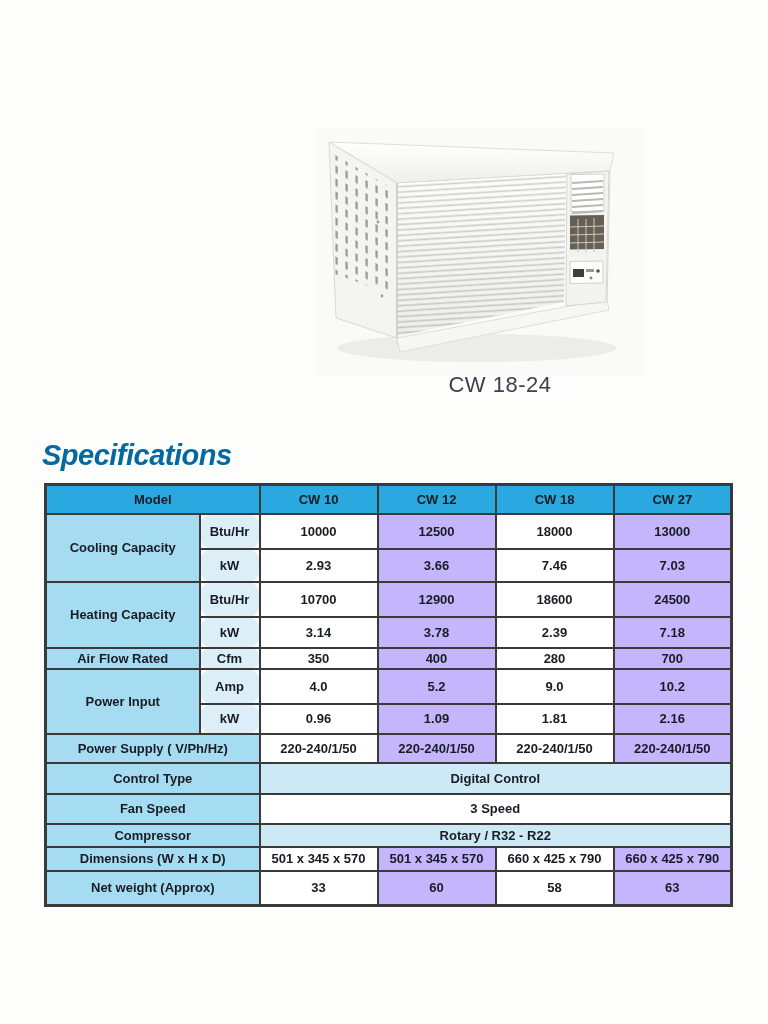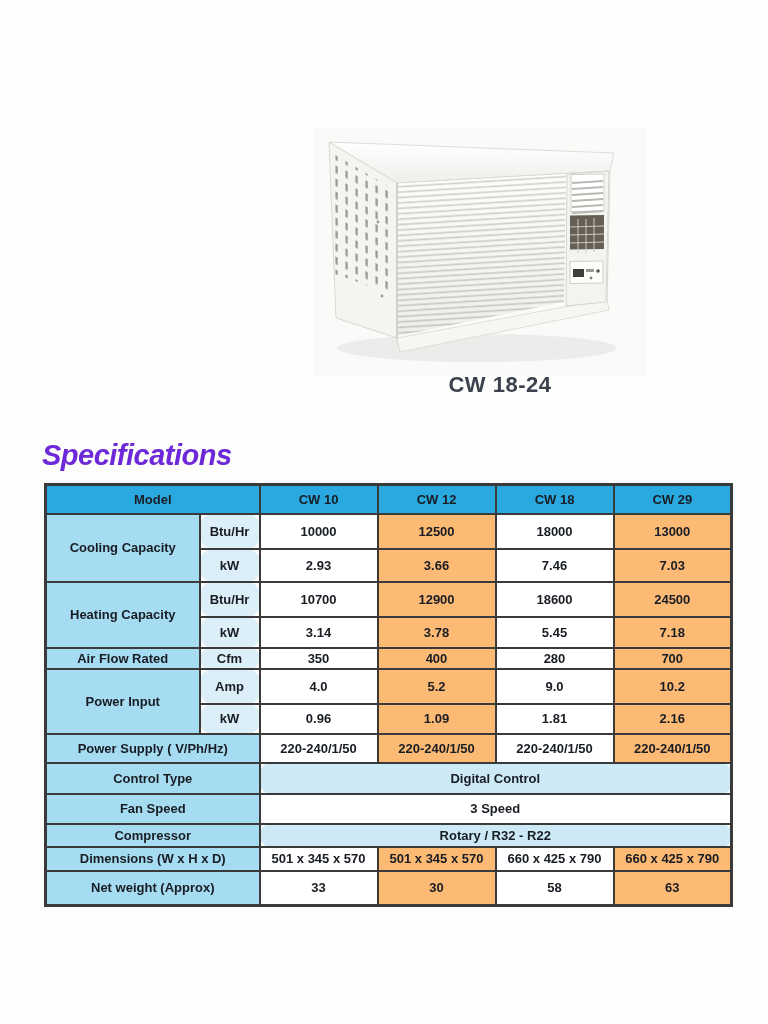--- a/index.html
+++ b/index.html
@@ -8,27 +8,27 @@
     position:relative;
     background:#fdfdfb;
     font-family:"Liberation Sans", sans-serif;
     overflow:hidden;
   }
   .photo-wrap {
     position:absolute; left:312px; top:126px; width:336px; height:252px;
   }
   .caption {
     position:absolute; left:340px; top:372px; width:320px;
-    text-align:center; font-size:22px; font-weight:bold;
+    text-align:center; font-size:22px; font-weight:normal;
     color:#3b424e; letter-spacing:0.5px;
   }
   .heading {
     position:absolute; left:42px; top:439px;
     font-size:29px; font-weight:bold; font-style:italic;
-    color:#6d28d9; letter-spacing:-0.5px;
+    color:#0369a1; letter-spacing:-0.5px;
   }
   table.spec {
     position:absolute; left:44px; top:483px;
     width:686px; border-collapse:collapse; table-layout:fixed;
     border:3px solid #3a3a3a;
   }
   table.spec td, table.spec th {
     border:2px solid #3a3a3a;
     font-weight:bold; font-size:13px; color:#181c23;
     text-align:center; vertical-align:middle;
@@ -36,22 +36,22 @@
   }
   tr.sub td { border-top-width:1px; }
   th.model, th.col {
     background:#29a9e0; color:#ffffff; font-size:13.5px;
   }
   td.lab {
     background:#a6dcf2; text-align:left; padding-left:9px; font-size:13.5px;
   }
   td.unit { background:#dceff9;border-radius:13px; }
   td.v { font-size:14px; background:#ffffff; }
-  td.v.tint { background:#fdba74;margin-top:18px; }
-  td.span-v { font-size:13.5px; background:#ffffff;border-radius:11px; }
+  td.v.tint { background:#c4b5fd;margin-top:18px; }
+  td.span-v { font-size:13.5px; background:#ffffff; }
   td.span-v.tint { background:#cde9f6; }
 </style>
 </head>
 <body>
 
 <div class="photo-wrap">
   <svg width="336" height="252" viewBox="0 0 336 252">
     <defs>
       <pattern id="louvers" patternUnits="userSpaceOnUse" width="10" height="5.4" patternTransform="rotate(-3.5)">
         <rect width="10" height="5.4" fill="#fdfdfc"></rect>
@@ -141,21 +141,21 @@
       <col style="width:118px">
     <col style="width:118px">
       <col style="width:118px">
   </colgroup>
   <tbody>
   <tr style="height:29px">
     <th class="model" colspan="2">Model</th>
     <th class="col">CW 10</th>
     <th class="col">CW 12</th>
     <th class="col">CW 18</th>
-    <th class="col">CW 29</th>
+    <th class="col">CW 27</th>
   </tr>
 
   <tr style="height:35px">
     <td class="lab" rowspan="2">Cooling Capacity</td>
     <td class="unit">Btu/Hr</td>
     <td class="v">10000</td>
     <td class="v tint">12500</td>
     <td class="v">18000</td>
     <td class="v tint">13000</td>
   </tr>
@@ -172,21 +172,21 @@
     <td class="unit">Btu/Hr</td>
     <td class="v">10700</td>
     <td class="v tint">12900</td>
     <td class="v">18600</td>
     <td class="v tint">24500</td>
   </tr>
   <tr class="sub" style="height:31px">
     <td class="unit">kW</td>
     <td class="v">3.14</td>
     <td class="v tint">3.78</td>
-    <td class="v">5.45</td>
+    <td class="v">2.39</td>
     <td class="v tint">7.18</td>
   </tr>
 
   <tr style="height:21px">
     <td class="lab">Air Flow Rated</td>
     <td class="unit">Cfm</td>
     <td class="v">350</td>
     <td class="v tint">400</td>
     <td class="v">280</td>
     <td class="v tint">700</td>
@@ -235,18 +235,18 @@
     <td class="lab" colspan="2">Dimensions (W x H x D)</td>
     <td class="v">501 x 345 x 570</td>
     <td class="v tint">501 x 345 x 570</td>
     <td class="v">660 x 425 x 790</td>
     <td class="v tint">660 x 425 x 790</td>
   </tr>
 
   <tr style="height:35px">
     <td class="lab" colspan="2">Net weight (Approx)</td>
     <td class="v">33</td>
-    <td class="v tint">30</td>
+    <td class="v tint">60</td>
     <td class="v">58</td>
     <td class="v tint">63</td>
   </tr>
   </tbody>
 </table>
 
 </body></html>

